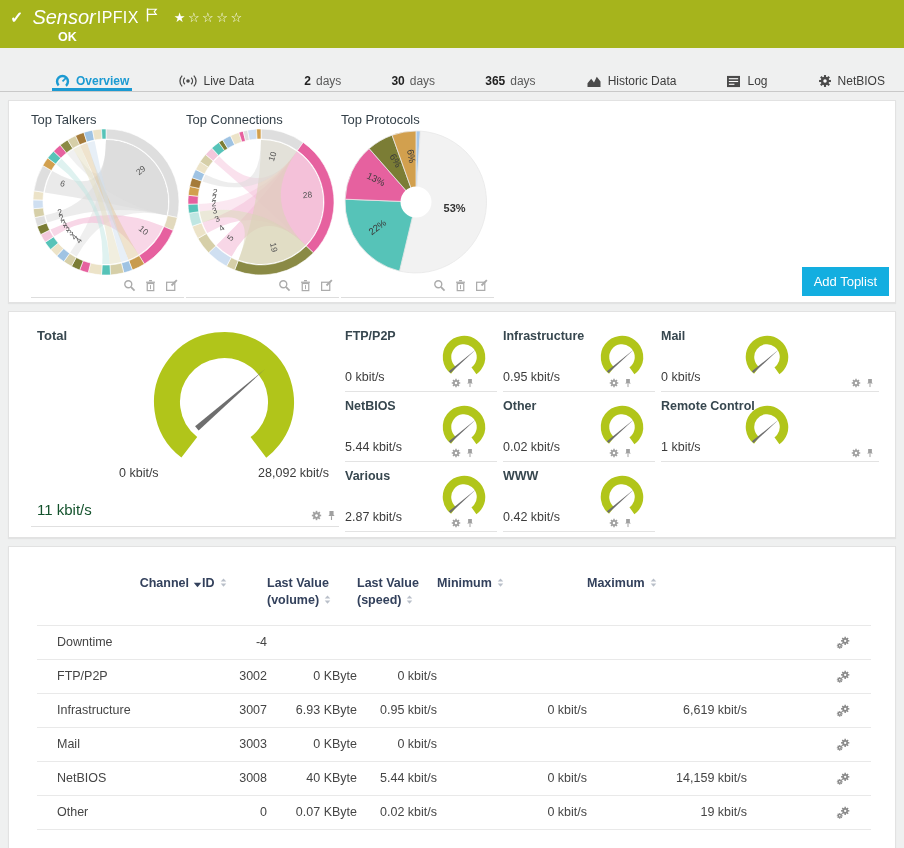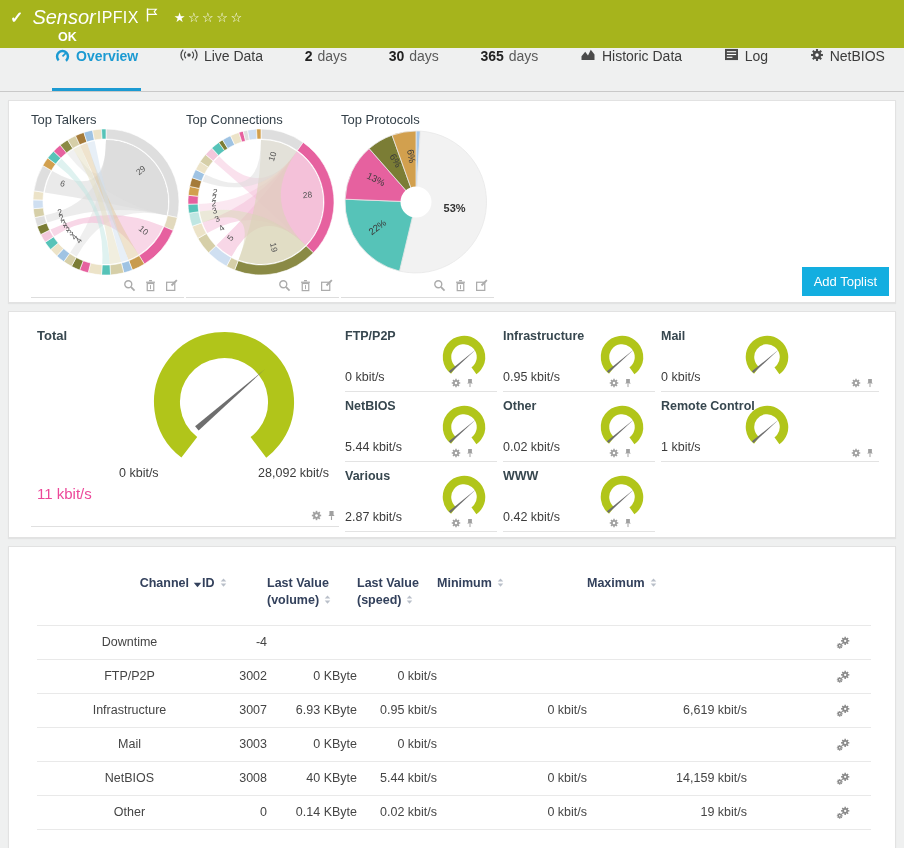--- a/index.html
+++ b/index.html
@@ -14,21 +14,21 @@
   .chk{font-size:16px;font-weight:bold;margin-right:9px}
   .kind{font-style:italic;font-size:20px;margin-right:1px}
   .sname{font-weight:normal;font-size:16px;letter-spacing:.4px;margin-right:5px}
   .flag{margin:-6px 0 0 2px;cursor:pointer}
   .stars{margin-left:16px;font-size:13px;letter-spacing:2.5px;cursor:pointer}
   .status{margin:1px 0 8px 48px;font-weight:bold;font-size:12.5px}
 
   
   .tabbar{display:flex;justify-content:space-between;align-items:stretch;height:44px;
     background:#eff0f0;border-bottom:1px solid #c9c9c9;padding:0 16px 0 52px}
-  .tab{display:flex;align-items:flex-start;font-size:14px;color:#3c3c3c;cursor:pointer;
+  .tab{display:flex;align-items:flex-end;font-size:12px;color:#3c3c3c;cursor:pointer;
     border-bottom:3px solid transparent;padding:0 3px}
   .tab svg{margin-right:6px}
   .tab .num{font-weight:bold;color:#222}
   .tab .word{color:#5a5a5a;margin-left:5px}
   .tab.active{color:#1b9ad2;font-weight:bold;border-bottom-color:#1b9ad2}
 
   
   .card{background:#fff;border:1px solid #e2e2e2;margin:8px 8px 0 8px;position:relative;
     box-shadow:0 1px 1px rgba(0,0,0,.05)}
   #toplists-card{height:203px;padding:11px 16px 0 22px}
@@ -42,42 +42,42 @@
     font-family:inherit;font-size:13px;padding:7px 12px;cursor:pointer}
 
   
   #gauges-card{height:227px;padding:10px 16px 0 22px;display:flex}
   .total-cell{width:308px;height:205px;position:relative;border-bottom:1px solid #e0e0e0;flex:none}
   .cell-title{font-size:13px;color:#37474f;font-weight:600}
   .total-cell .cell-title{position:absolute;top:6px;left:6px}
   .total-gauge-wrap{position:absolute;top:2px;right:10px;width:210px}
   .total-gauge-wrap svg{margin:0 auto}
   .total-labels{display:flex;justify-content:space-between;font-size:12.5px;color:#3c3c3c;margin-top:-8px}
-  .total-value{position:absolute;left:6px;bottom:24px;font-size:15px;color:#ec4899}
+  .total-value{position:absolute;left:6px;bottom:8px;font-size:15px;color:#14532d}
   .cell-tools{position:absolute;display:flex;gap:4px;align-items:flex-end}
   .total-cell .cell-tools{right:2px;bottom:5px}
   .gauge-grid{flex:1;display:grid;grid-template-columns:152px 152px 1fr;column-gap:6px;
     align-content:start;margin-left:6px}
   .gcell{position:relative;height:70px;border-bottom:1px solid #e3e3e3;padding-top:7px}
   .gcell .cell-title{font-weight:600;font-size:12.5px}
   .gcell .gauge{position:absolute;right:5px;top:9px}
   .gcell .gvalue{position:absolute;left:0;bottom:7px;font-size:12.5px;color:#3c3c3c}
   .gcell .cell-tools{right:22px;bottom:3px}
   .gcell.col3 .gauge{right:84px}
   .gcell.col3 .cell-tools{right:4px}
   .gcell.empty{border-bottom:none}
 
   
   #table-card{height:400px;padding:16px 24px 0 28px}
   table{width:100%;border-collapse:collapse}
   th{font-size:12.5px;color:#33415c;font-weight:bold;text-align:left;vertical-align:top;
     padding:12px 0 16px 0;cursor:pointer;line-height:1.35}
   th.l{text-align:right;padding-left:20px}
   td{font-size:12.5px;color:#454545;padding:9px 0;border-top:1px solid #e9e9e9;text-align:right}
-  td.l{text-align:center;padding-left:20px}
+  td.l{text-align:left;padding-left:20px}
   tbody tr:last-child td{border-bottom:1px solid #e9e9e9}
   td.gear-td{padding-right:20px}
   td.gear-td .ic{float:right;cursor:pointer}
   .sorticon{display:inline-block;vertical-align:-1px;margin-left:4px}
 </style>
 </head>
 <body>
 
 <div class="header">
   <div class="header-row1">
@@ -822,21 +822,21 @@
                 </g>
   <circle cx="4.5" cy="12" r="2.2" fill="#8a8a8a"></circle>
                 <circle cx="4.5" cy="12" r="0.9" fill="#fff"></circle>
               </svg>
             </span>
           </td>
     </tr>
     <tr>
       <td class="l">Other</td>
       <td>0</td>
-      <td>0.14 KByte</td>
+      <td>0.07 KByte</td>
       <td>0.02 kbit/s</td>
       <td>0 kbit/s</td>
       <td>19 kbit/s</td>
       <td class="gear-td">
             <span class="ic">
               <svg width="15" height="15" viewBox="0 0 18 16">
   <g stroke="#8a8a8a" stroke-width="1.8">
                   <line x1="11" y1="1" x2="11" y2="11"></line>
                   <line x1="6" y1="6" x2="16" y2="6"></line>
   <line x1="7.5" y1="2.5" x2="14.5" y2="9.5"></line>

